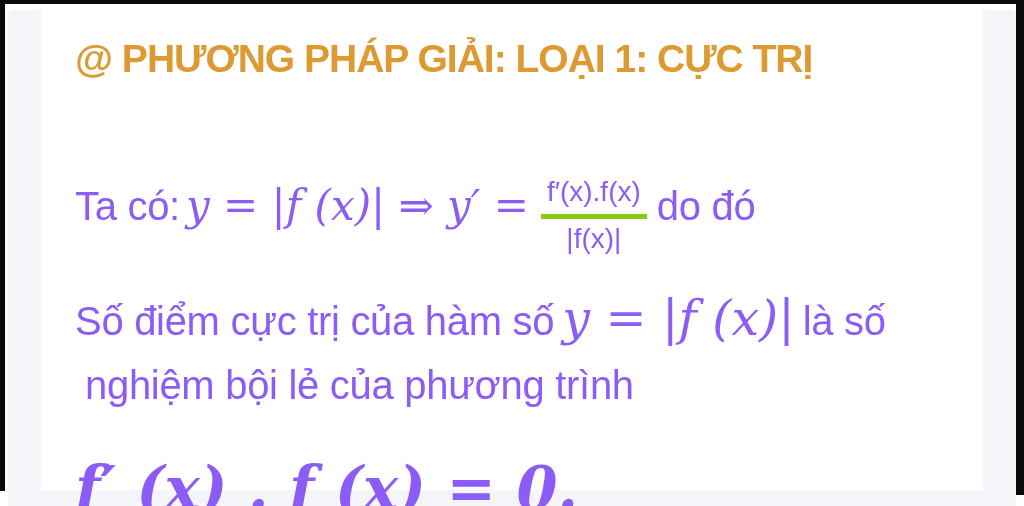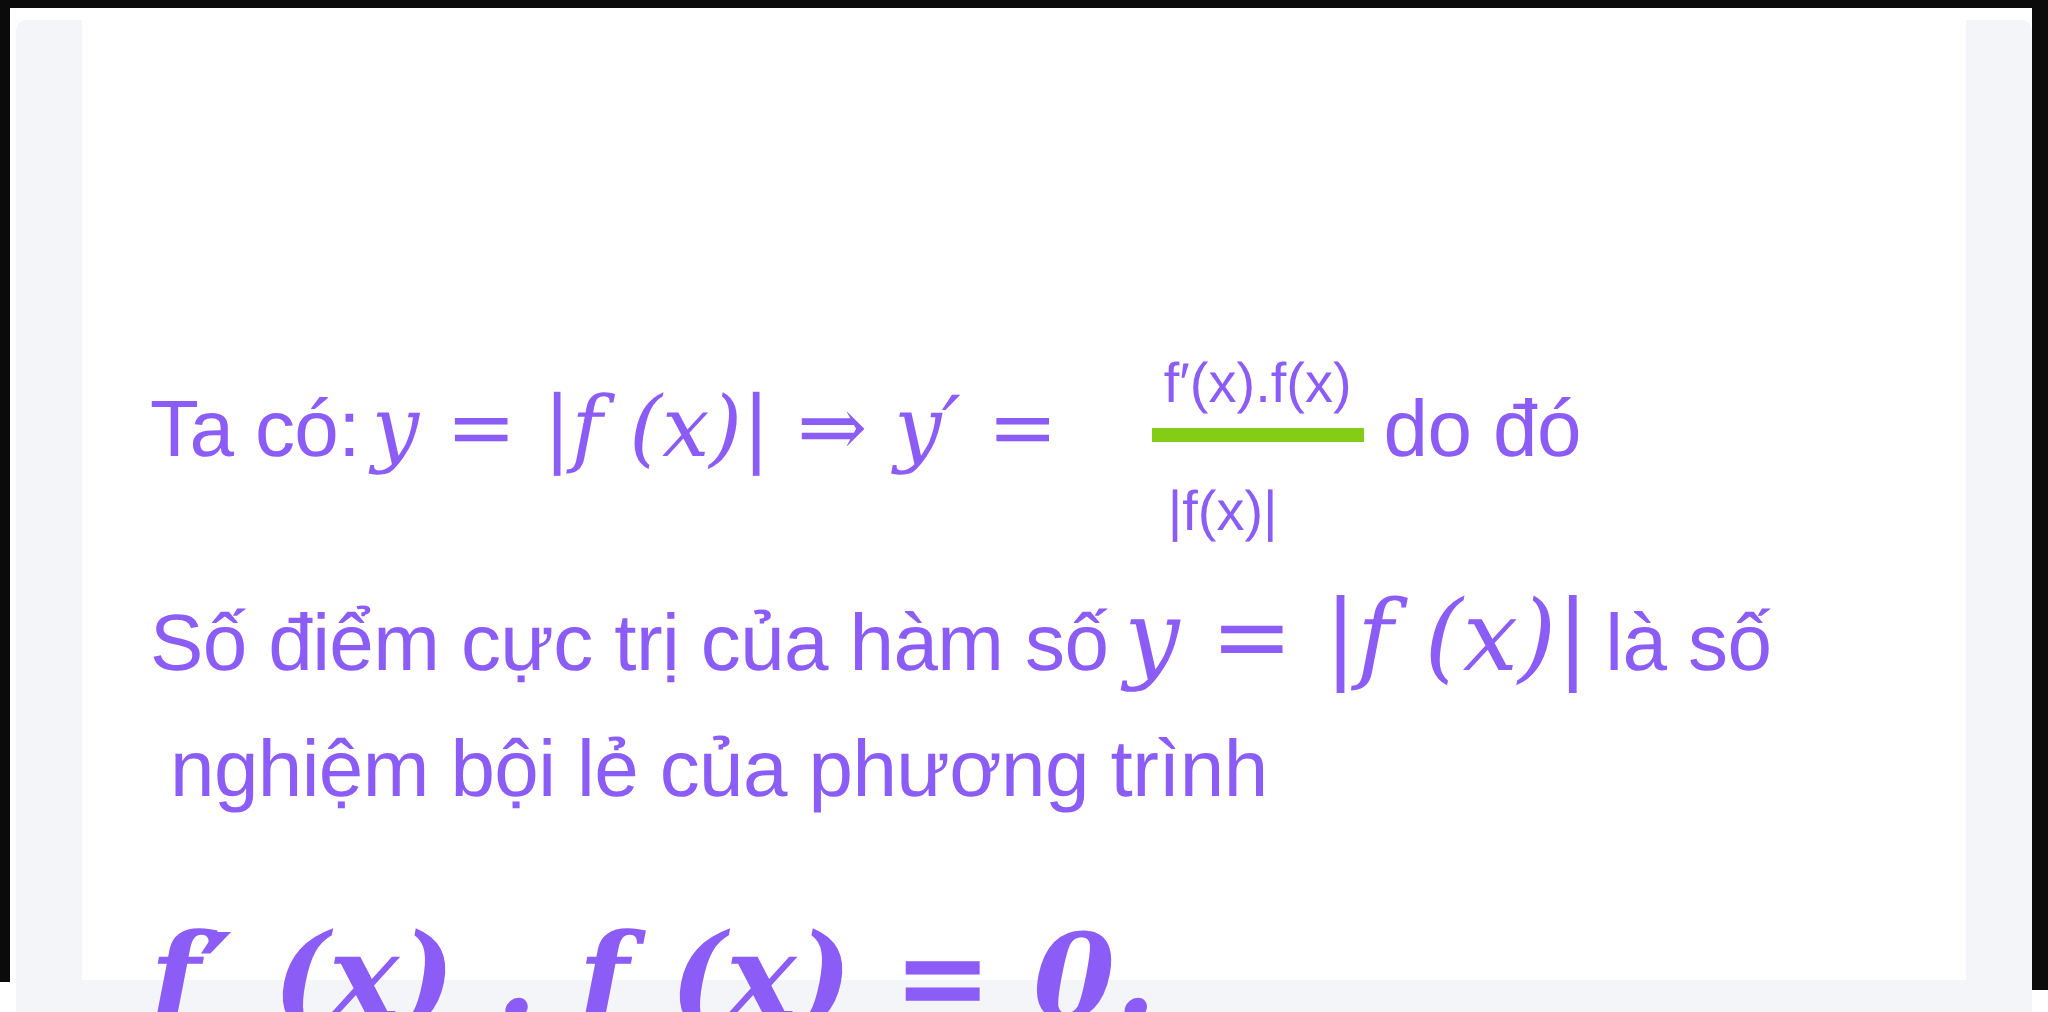--- a/index.html
+++ b/index.html
@@ -74,24 +74,23 @@
     text-align: center;
     margin: 0 10px 0 6px;
   }
   .fraction .num, .fraction .den {
     display: block;
     font-size: 28px;
     line-height: 34px;
   }
   .fraction .num {
     padding: 0 6px 5px 6px;
-    border-bottom: 7px solid #84cc16;
-    margin-left: 35px;
+    border-bottom: 5px solid #84cc16;
   }
-  .fraction .den { padding-top: 18px; }
+  .fraction .den { padding-top: 3px; }
 
   
   .p-sodiem-a { position: absolute; left: 75px; top: 290px; white-space: nowrap; }
   .p-sodiem-a .math { margin: 0 8px; font-size: 49px; }
   .p-sodiem-b { position: absolute; left: 85px; top: 363px; white-space: nowrap; }
 
   
   .p-final {
     position: absolute;
     left: 75px; top: 454px;
@@ -101,20 +100,21 @@
   }
 </style>
 </head>
 <body>
 
 <div class="page-bg"></div>
 
 <div class="card"></div>
 
 <div class="heading">
+  <div>@ PHƯƠNG PHÁP GIẢI: LOẠI 1: CỰC TRỊ</div>
 </div>
 
 <div class="p-taco body-text"><span class="sans">Ta có:</span><span class="math">y = |f (x)| ⇒ y′ =</span><span class="fraction"><span class="num">f′(x).f(x)</span><span class="den">|f(x)|</span></span><span class="sans">do đó</span></div>
 
 <div class="p-sodiem-a body-text"><span class="sans">Số điểm cực trị của hàm số</span><span class="math">y = |f (x)|</span><span class="sans">là số</span></div>
 
 <div class="p-sodiem-b body-text sans">nghiệm bội lẻ của phương trình</div>
 
 <div class="p-final body-text math">f′ (x) . f (x) = 0.</div>
 

